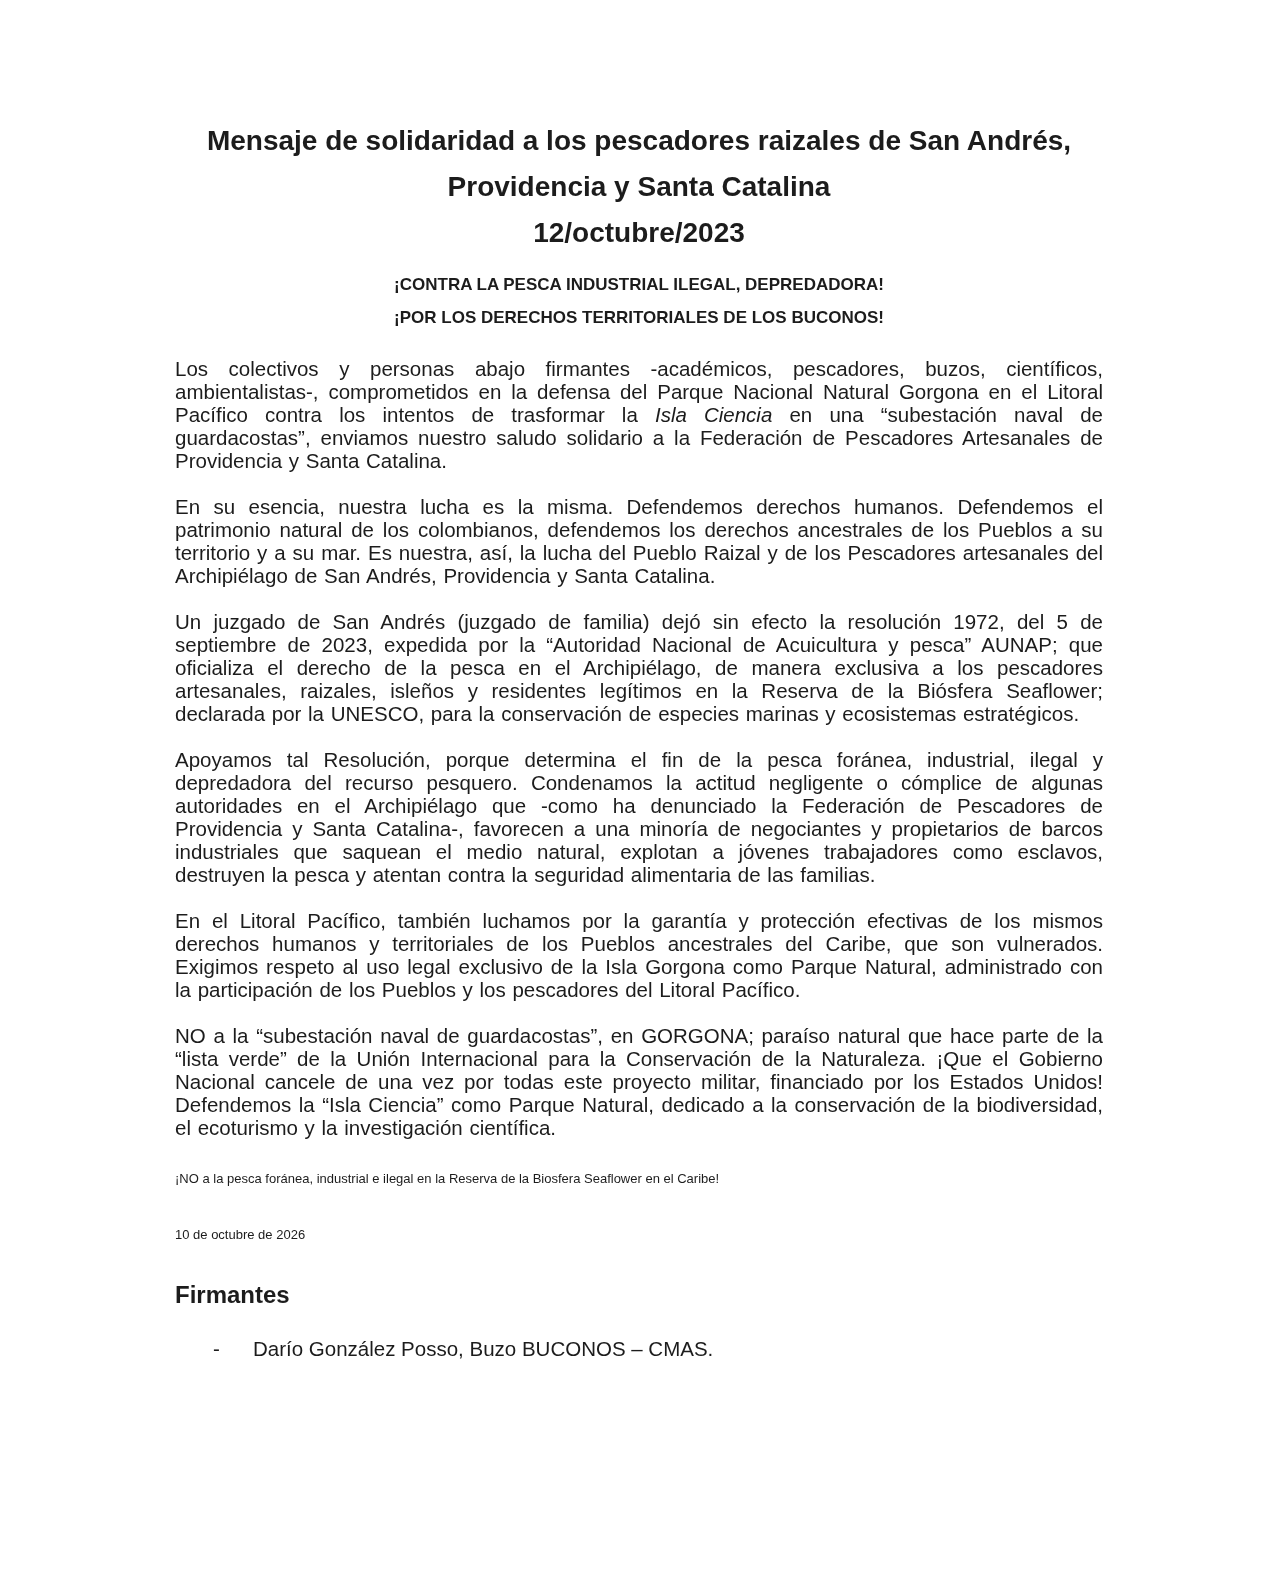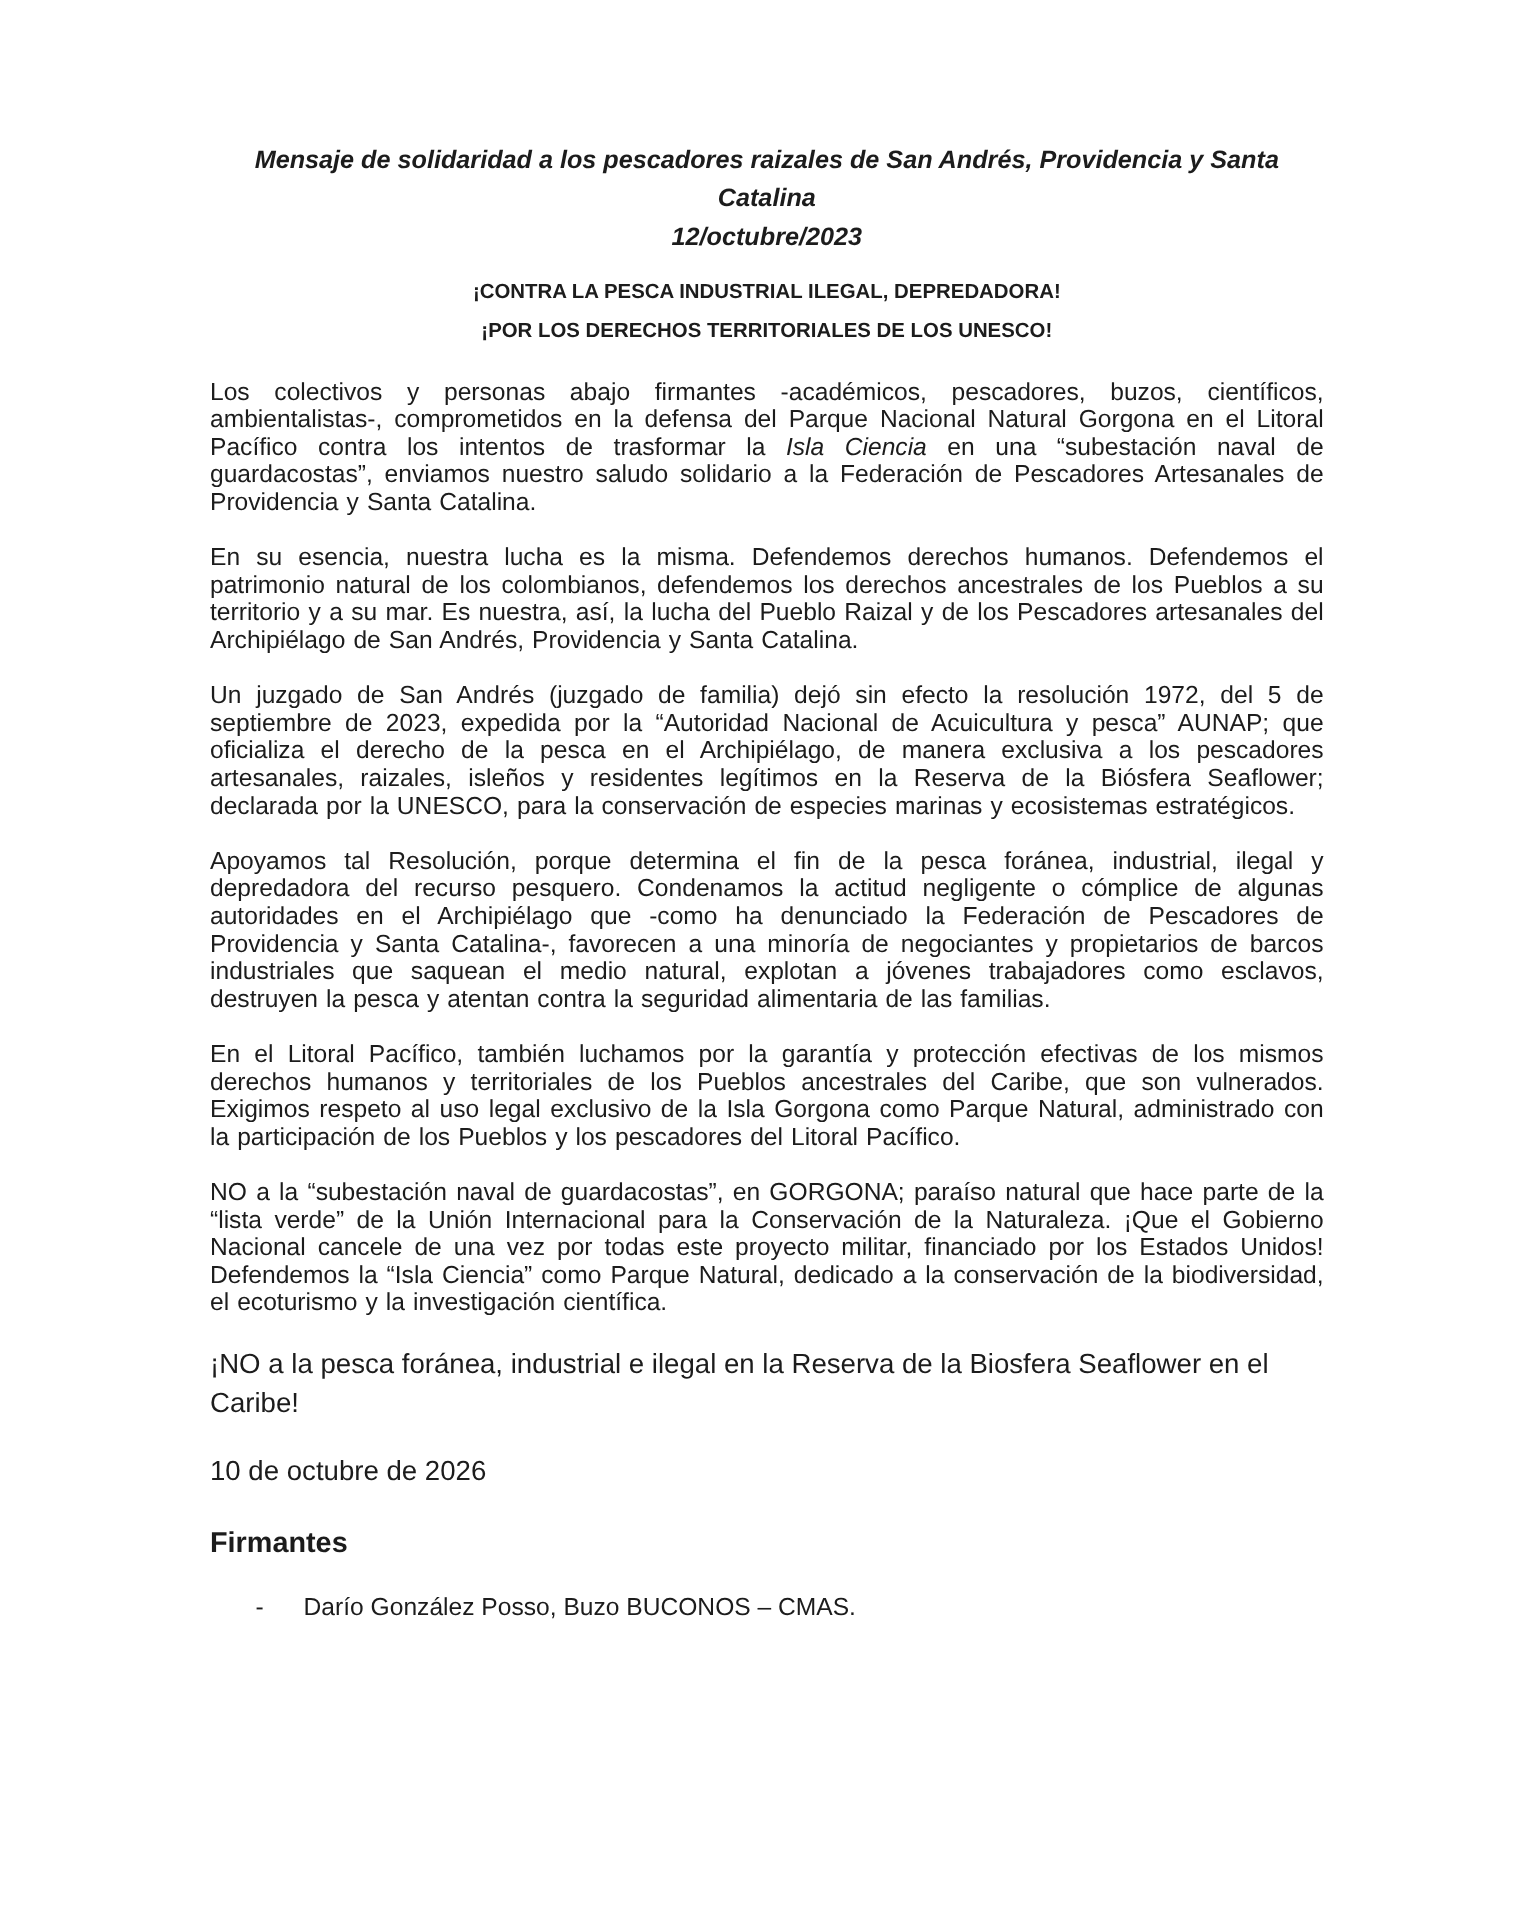--- a/index.html
+++ b/index.html
@@ -18,45 +18,44 @@
     width: 1275px;
     min-height: 1593px;
     padding: 118px 172px 60px 175px;
     background: #ffffff;
   }
   .title-block {
     text-align: center;
     margin-bottom: 12px;
   }
   .title-line {
-    font-size: 21px;
+    font-size: 28px;
     font-weight: 700;
-    line-height: 32px;
-    font-style: italic;
+    line-height: 46px;
   }
   .slogan-block {
     text-align: center;
     margin-top: 10px;
   }
   .slogan-line {
     font-size: 17px;
     font-weight: 700;
     line-height: 33px;
   }
   .para {
     margin-top: 23px;
     font-size: 20.5px;
     line-height: 23px;
     text-align: justify;
     word-spacing: 1px;
   }
   .para em { font-style: italic; }
   .plain-line {
     margin-top: 23px;
-    font-size: 23px;
+    font-size: 13px;
     line-height: 33px;
   }
   .signers-heading {
     margin-top: 27px;
     font-size: 24px;
     font-weight: 700;
     line-height: 33px;
   }
   ul.signers {
     list-style: none;
@@ -82,21 +81,21 @@
 
 <div class="page">
 
   <div class="title-block">
     <div class="title-line">Mensaje de solidaridad a los pescadores raizales de San Andrés, Providencia y Santa Catalina</div>
     <div class="title-line">12/octubre/2023</div>
   </div>
 
   <div class="slogan-block">
     <div class="slogan-line">¡CONTRA LA PESCA INDUSTRIAL ILEGAL, DEPREDADORA!</div>
-    <div class="slogan-line">¡POR LOS DERECHOS TERRITORIALES DE LOS UNESCO!</div>
+    <div class="slogan-line">¡POR LOS DERECHOS TERRITORIALES DE LOS BUCONOS!</div>
   </div>
 
   <p class="para"><span>Los colectivos y personas abajo firmantes -académicos, pescadores, buzos, científicos, ambientalistas-, comprometidos en la defensa del Parque Nacional Natural Gorgona en el Litoral Pacífico contra los intentos de trasformar la </span><em>Isla Ciencia</em><span> en una “subestación naval de guardacostas”, enviamos nuestro saludo solidario a la Federación de Pescadores Artesanales de Providencia y Santa Catalina.</span></p>
 
   <p class="para">En su esencia, nuestra lucha es la misma. Defendemos derechos humanos. Defendemos el patrimonio natural de los colombianos, defendemos los derechos ancestrales de los Pueblos a su territorio y a su mar. Es nuestra, así, la lucha del Pueblo Raizal y de los Pescadores artesanales del Archipiélago de San Andrés, Providencia y Santa Catalina.</p>
 
   <p class="para">Un juzgado de San Andrés (juzgado de familia) dejó sin efecto la resolución 1972, del 5 de septiembre de 2023, expedida por la “Autoridad Nacional de Acuicultura y pesca” AUNAP; que oficializa el derecho de la pesca en el Archipiélago, de manera exclusiva a los pescadores artesanales, raizales, isleños y residentes legítimos en la Reserva de la Biósfera Seaflower; declarada por la UNESCO, para la conservación de especies marinas y ecosistemas estratégicos.</p>
 
   <p class="para">Apoyamos tal Resolución, porque determina el fin de la pesca foránea, industrial, ilegal y depredadora del recurso pesquero. Condenamos la actitud negligente o cómplice de algunas autoridades en el Archipiélago que -como ha denunciado la Federación de Pescadores de Providencia y Santa Catalina-, favorecen a una minoría de negociantes y propietarios de barcos industriales que saquean el medio natural, explotan a jóvenes trabajadores como esclavos, destruyen la pesca y atentan contra la seguridad alimentaria de las familias.</p>
 

